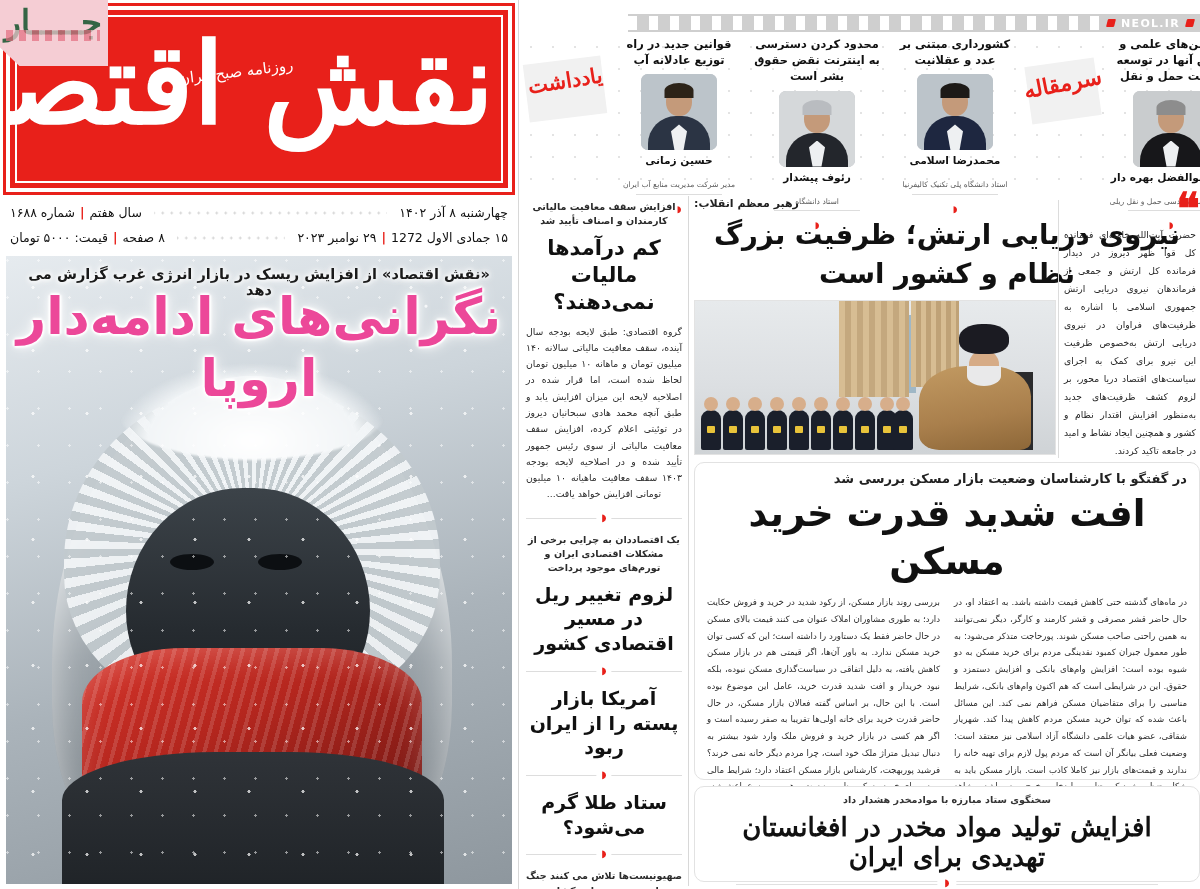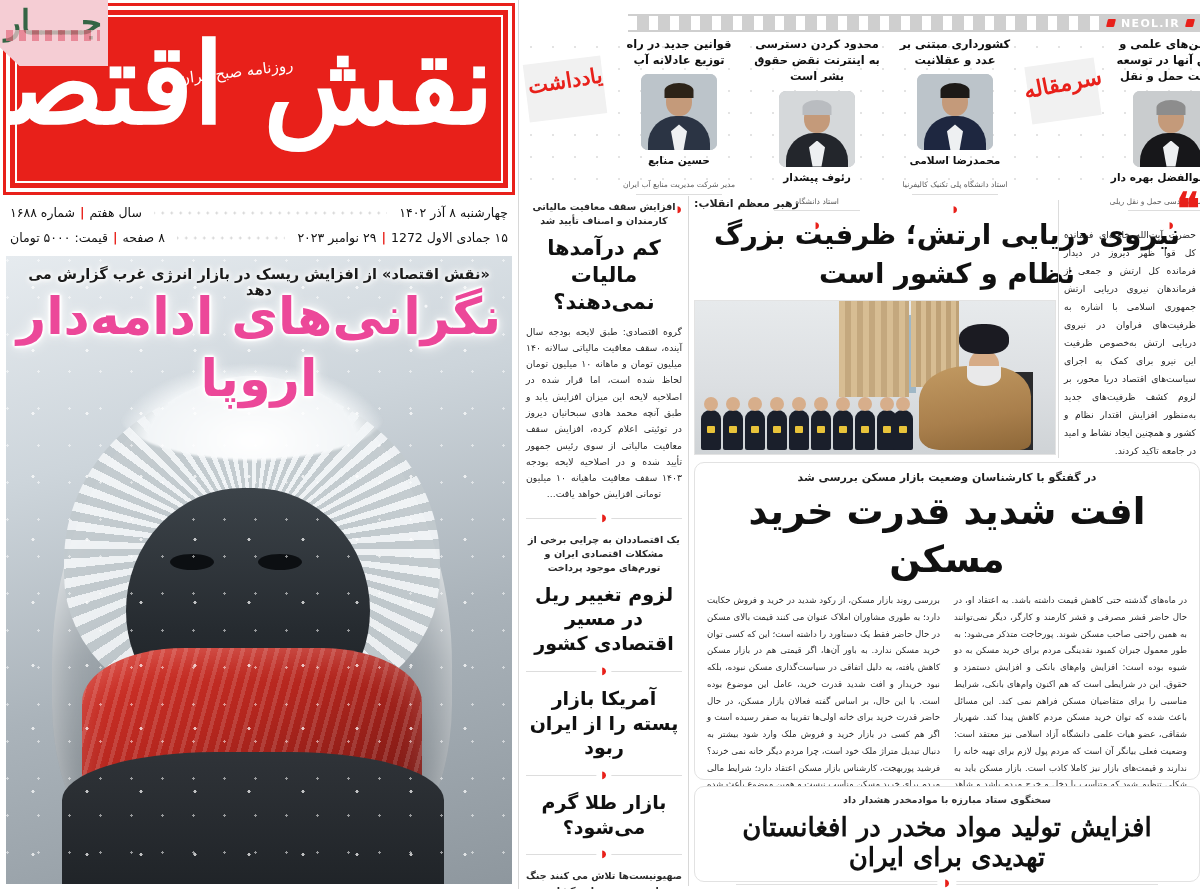--- a/index.html
+++ b/index.html
@@ -413,21 +413,21 @@
     font-size:9.2px; color:#232323; line-height:1.95; text-align:justify;
   }
   .vdiv-3 { position:absolute; left:1058px; top:200px; width:1px; height:258px; background:#dcdcdc; }
 
   
   .housing {
     position:absolute; left:694px; top:462px; width:506px; height:318px;
     border:1px solid #e2e2e2; border-radius:10px;
     padding:8px 12px 8px 12px; background:#fff;
   }
-  .h-kicker { text-align:center; font-size:11px; font-weight:700; color:#222; }
+  .h-kicker { text-align:right; font-size:13px; font-weight:700; color:#222; }
   .h-head {
     text-align:center; font-size:37px; font-weight:700; color:#111;
     letter-spacing:-1.6px; line-height:1.3; margin-top:4px;
   }
   .h-cols { display:flex; gap:14px; margin-top:8px; }
   .h-col {
     flex:1; font-size:8.6px; color:#2a2a2a; line-height:1.95;
     text-align:justify;
   }
   .h-end { text-align:center; color:#E8201A; font-size:10px; margin-top:4px; }
@@ -536,21 +536,21 @@
 
       <div class="oped">
         <div class="oped-title">قوانین جدید در راه توزیع عادلانه آب</div>
         <div class="oped-photo">
           <div class="bgwall" style="background:#bcc4ca"></div>
           <div class="body" style="background:#2b3444"></div>
           <div class="shirt"></div>
           <div class="head"></div>
           <div class="hair" style="background:#2c2318"></div>
         </div>
-        <div class="oped-name">حسین منابع</div>
+        <div class="oped-name">حسین زمانی</div>
         <div class="oped-role">مدیر شرکت مدیریت منابع آب ایران</div>
         <div class="oped-end"><span>◗</span></div>
       </div>
 
       <div class="oped">
         <div class="oped-title">محدود کردن دسترسی به اینترنت نقض حقوق بشر است</div>
         <div class="oped-photo">
           <div class="bgwall" style="background:#d5d8da"></div>
           <div class="body" style="background:#23262c"></div>
           <div class="shirt"></div>
@@ -610,21 +610,21 @@
     <div class="c-head sm">لزوم تغییر ریل در مسیر اقتصادی کشور</div>
     <div class="c-rule">
         <span>◗</span>
       </div>
 
     <div class="c-head sm">آمریکا بازار پسته را از ایران ربود</div>
     <div class="c-rule">
         <span>◗</span>
       </div>
 
-    <div class="c-head sm">بازار طلا گرم می‌شود؟</div>
+    <div class="c-head sm">ستاد طلا گرم می‌شود؟</div>
     <div class="c-rule">
         <span>◗</span>
       </div>
 
     <div class="c-kicker">صهیونیست‌ها تلاش می کنند جنگ را به سمت تهران بکشانند</div>
 
   </div>
 
   <div class="vdiv-2"></div>
 

